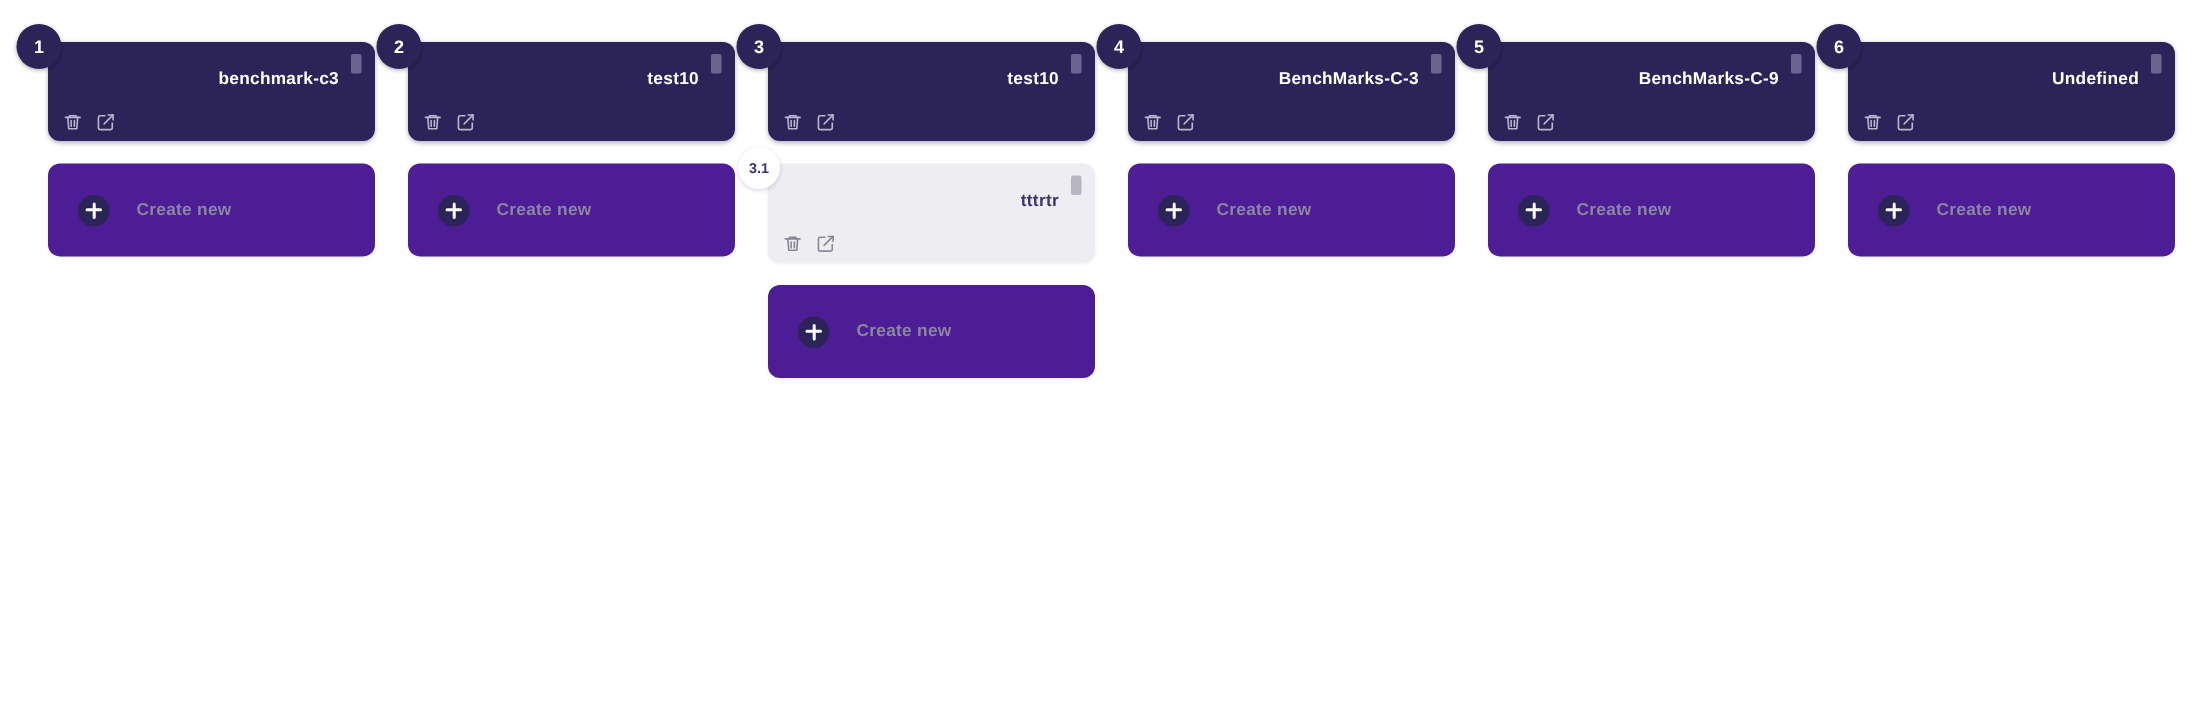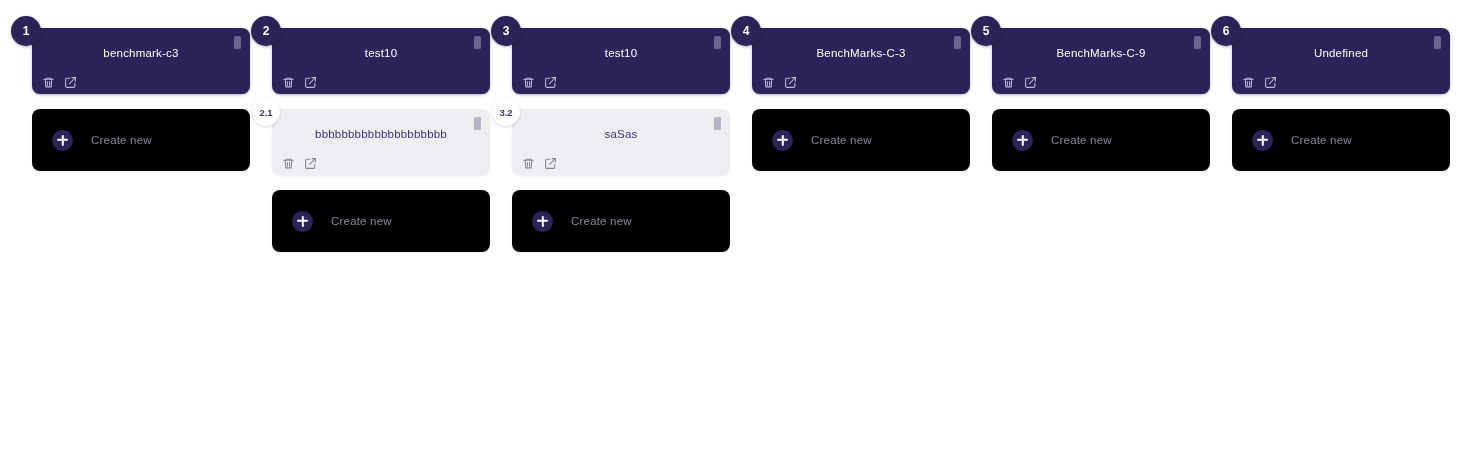--- a/index.html
+++ b/index.html
@@ -49,23 +49,23 @@
   .card.root {
     background: #2c2458;
     box-shadow: 0 1px 3px rgba(40,34,85,.35);
   }
   .card.child {
     background: #ededf2;
     box-shadow: 0 1px 2px rgba(60,55,100,.10);
   }
 
   .card-title {
-    text-align: center;
+    text-align: right;
     font-size: 11.5px;
-    font-weight: normal;
+    font-weight: bold;
     letter-spacing: .2px;
     line-height: 14px;
     margin: 12px 14px 0 14px;
     word-break: break-all;
     overflow: hidden;
   }
   .card.root .card-title { color: #ffffff; }
   .card.child .card-title { color: #3b3570; }
 
   
@@ -127,30 +127,31 @@
     height: 28px;
     left: -20px;
     top: -11px;
     box-shadow: 0 1px 3px rgba(70,65,110,.22);
   }
 
   
   .create-card {
     width: 218px;
     height: 62px;
-    background: #000000;
+    background: #4c1d95;
     border-radius: 8px;
     display: flex;
     flex-direction: row;
     align-items: center;
     padding-left: 20px;
     gap: 18px;
     margin-bottom: 15px;
     cursor: pointer;
     box-shadow: 0 1px 2px rgba(60,55,100,.08);
+    font-weight: bold;
   }
   .plus-circle {
     width: 21px;
     height: 21px;
     border-radius: 50%;
     background: #2c2458;
     position: relative;
     flex: 0 0 21px;
   }
   .plus-circle::before,
@@ -216,68 +217,49 @@
               <path d="M10 10v7"></path>
               <path d="M14 10v7"></path>
             </svg></span>
           <span class="act-icon"><svg viewBox="0 0 24 24" width="13" height="13" stroke-width="2" stroke-linecap="round" stroke-linejoin="round">
               <path d="M20 13v6a2 2 0 0 1-2 2H5a2 2 0 0 1-2-2V6a2 2 0 0 1 2-2h6"></path>
               <path d="M15 3h6v6"></path>
               <path d="M10 14L21 3"></path>
             </svg></span>
         </div>
       </div>
+      <div class="create-card">
+        <div class="plus-circle"></div>
+        <div class="create-label">Create new</div>
+      </div>
+    </div>
+    <div class="column">
+      <div class="card root">
+        <div class="badge root-badge">3</div>
+        <div class="grip"></div>
+        <div class="card-title">test10</div>
+        <div class="card-actions">
+          <span class="act-icon"><svg viewBox="0 0 24 24" width="13" height="13" stroke-width="2" stroke-linecap="round" stroke-linejoin="round">
+              <path d="M3 6h18"></path>
+              <path d="M8 6V4h8v2"></path>
+              <path d="M6 6l1 14h10l1-14"></path>
+              <path d="M10 10v7"></path>
+              <path d="M14 10v7"></path>
+            </svg></span>
+          <span class="act-icon"><svg viewBox="0 0 24 24" width="13" height="13" stroke-width="2" stroke-linecap="round" stroke-linejoin="round">
+              <path d="M20 13v6a2 2 0 0 1-2 2H5a2 2 0 0 1-2-2V6a2 2 0 0 1 2-2h6"></path>
+              <path d="M15 3h6v6"></path>
+              <path d="M10 14L21 3"></path>
+            </svg></span>
+        </div>
+      </div>
       <div class="card child">
-        <div class="badge child-badge">2.1</div>
-        <div class="grip"></div>
-        <div class="card-title">bbbbbbbbbbbbbbbbbbbb</div>
-        <div class="card-actions">
-          <span class="act-icon"><svg viewBox="0 0 24 24" width="13" height="13" stroke-width="2" stroke-linecap="round" stroke-linejoin="round">
-              <path d="M3 6h18"></path>
-              <path d="M8 6V4h8v2"></path>
-              <path d="M6 6l1 14h10l1-14"></path>
-              <path d="M10 10v7"></path>
-              <path d="M14 10v7"></path>
-            </svg></span>
-          <span class="act-icon"><svg viewBox="0 0 24 24" width="13" height="13" stroke-width="2" stroke-linecap="round" stroke-linejoin="round">
-              <path d="M20 13v6a2 2 0 0 1-2 2H5a2 2 0 0 1-2-2V6a2 2 0 0 1 2-2h6"></path>
-              <path d="M15 3h6v6"></path>
-              <path d="M10 14L21 3"></path>
-            </svg></span>
-        </div>
-      </div>
-      <div class="create-card">
-        <div class="plus-circle"></div>
-        <div class="create-label">Create new</div>
-      </div>
-    </div>
-    <div class="column">
-      <div class="card root">
-        <div class="badge root-badge">3</div>
-        <div class="grip"></div>
-        <div class="card-title">test10</div>
-        <div class="card-actions">
-          <span class="act-icon"><svg viewBox="0 0 24 24" width="13" height="13" stroke-width="2" stroke-linecap="round" stroke-linejoin="round">
-              <path d="M3 6h18"></path>
-              <path d="M8 6V4h8v2"></path>
-              <path d="M6 6l1 14h10l1-14"></path>
-              <path d="M10 10v7"></path>
-              <path d="M14 10v7"></path>
-            </svg></span>
-          <span class="act-icon"><svg viewBox="0 0 24 24" width="13" height="13" stroke-width="2" stroke-linecap="round" stroke-linejoin="round">
-              <path d="M20 13v6a2 2 0 0 1-2 2H5a2 2 0 0 1-2-2V6a2 2 0 0 1 2-2h6"></path>
-              <path d="M15 3h6v6"></path>
-              <path d="M10 14L21 3"></path>
-            </svg></span>
-        </div>
-      </div>
-      <div class="card child">
-        <div class="badge child-badge">3.2</div>
-        <div class="grip"></div>
-        <div class="card-title">saSas</div>
+        <div class="badge child-badge">3.1</div>
+        <div class="grip"></div>
+        <div class="card-title">tttrtr</div>
         <div class="card-actions">
           <span class="act-icon"><svg viewBox="0 0 24 24" width="13" height="13" stroke-width="2" stroke-linecap="round" stroke-linejoin="round">
               <path d="M3 6h18"></path>
               <path d="M8 6V4h8v2"></path>
               <path d="M6 6l1 14h10l1-14"></path>
               <path d="M10 10v7"></path>
               <path d="M14 10v7"></path>
             </svg></span>
           <span class="act-icon"><svg viewBox="0 0 24 24" width="13" height="13" stroke-width="2" stroke-linecap="round" stroke-linejoin="round">
               <path d="M20 13v6a2 2 0 0 1-2 2H5a2 2 0 0 1-2-2V6a2 2 0 0 1 2-2h6"></path>

